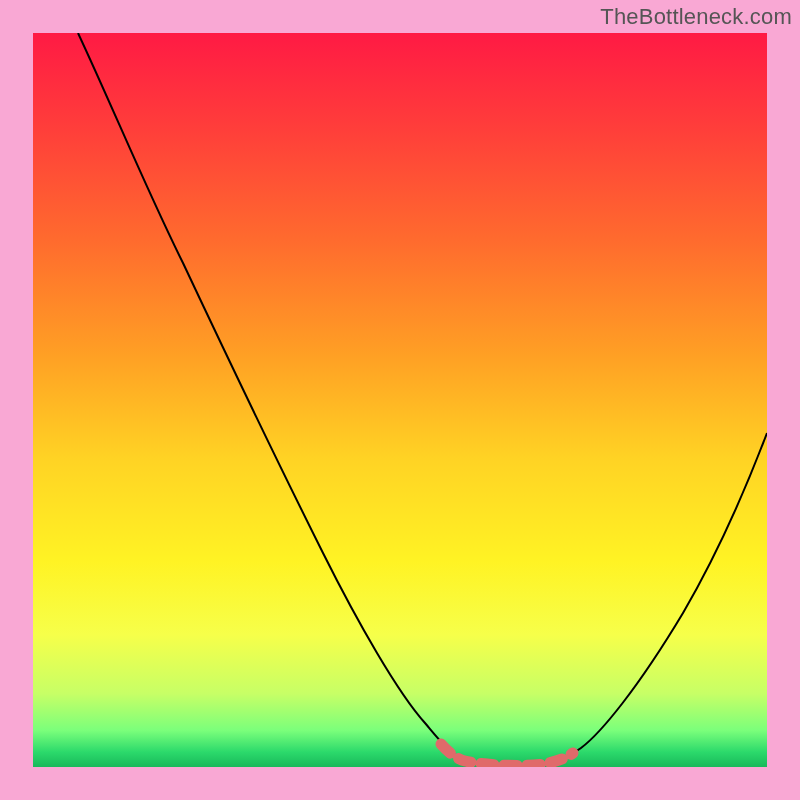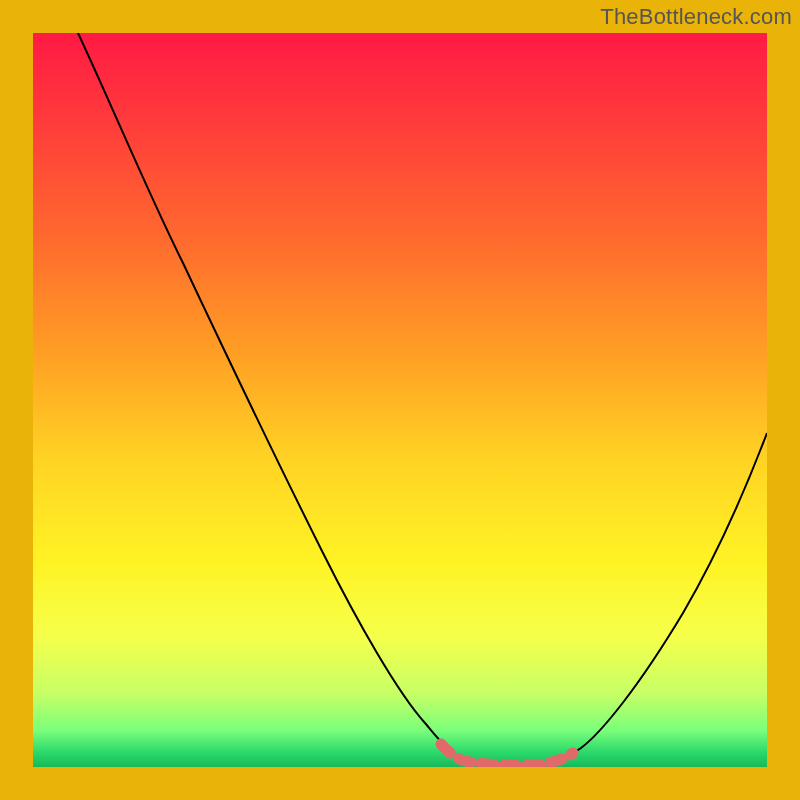--- a/index.html
+++ b/index.html
@@ -8,21 +8,21 @@
     width: 800px;
     height: 800px;
     background: #000;
     overflow: hidden;
     font-family: Arial, Helvetica, sans-serif;
   }
   .stage {
     position: relative;
     width: 800px;
     height: 800px;
-    background: #eab308;
+    background: #f9a8d4;
   }
   .watermark {
     position: absolute;
     top: 4px;
     right: 8px;
     color: #555;
     font-size: 22px;
     font-weight: 500;
     letter-spacing: 0.2px;
     user-select: none;

